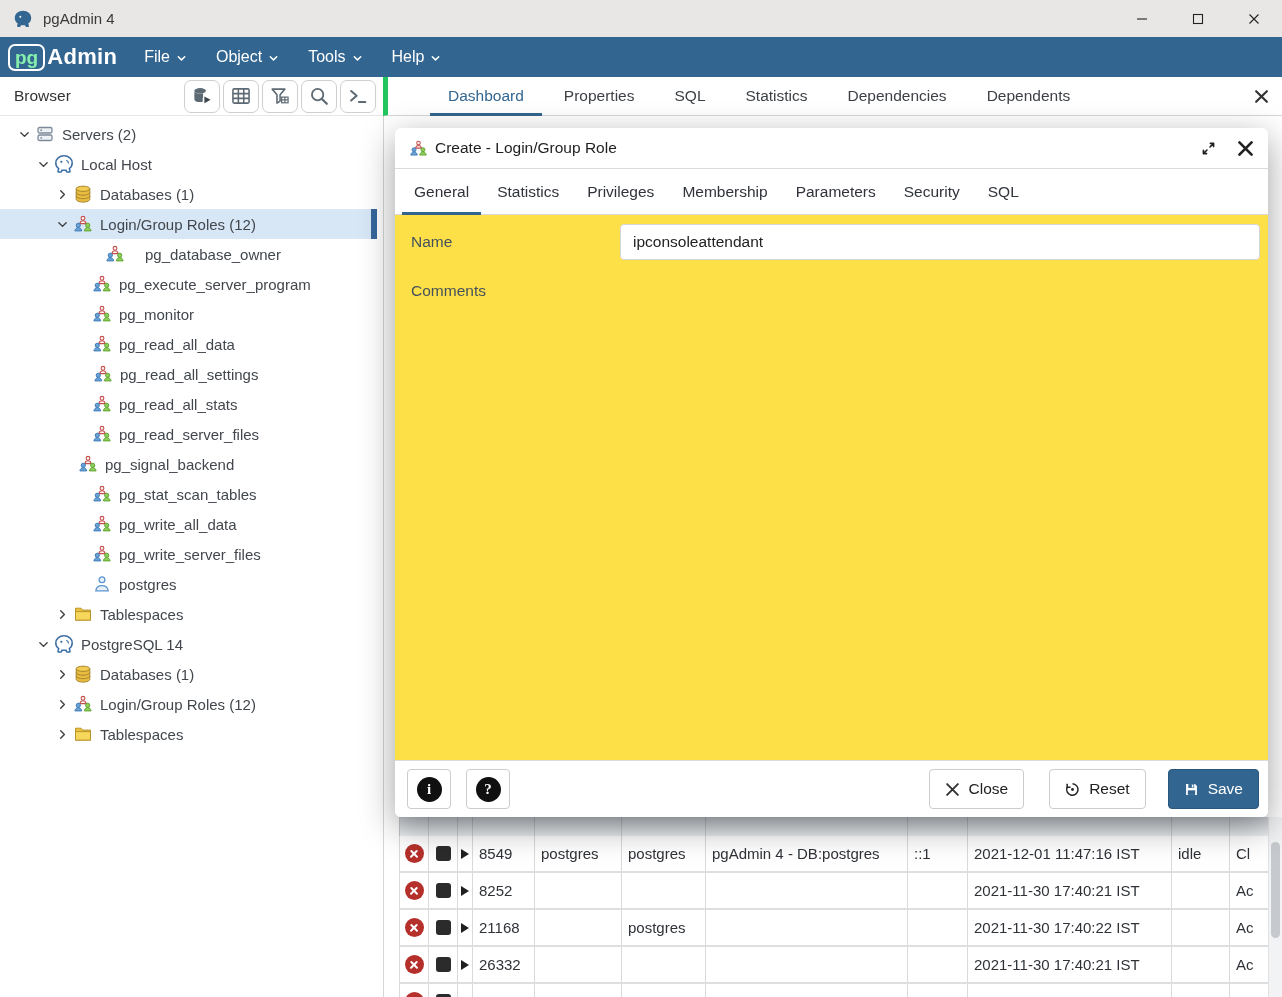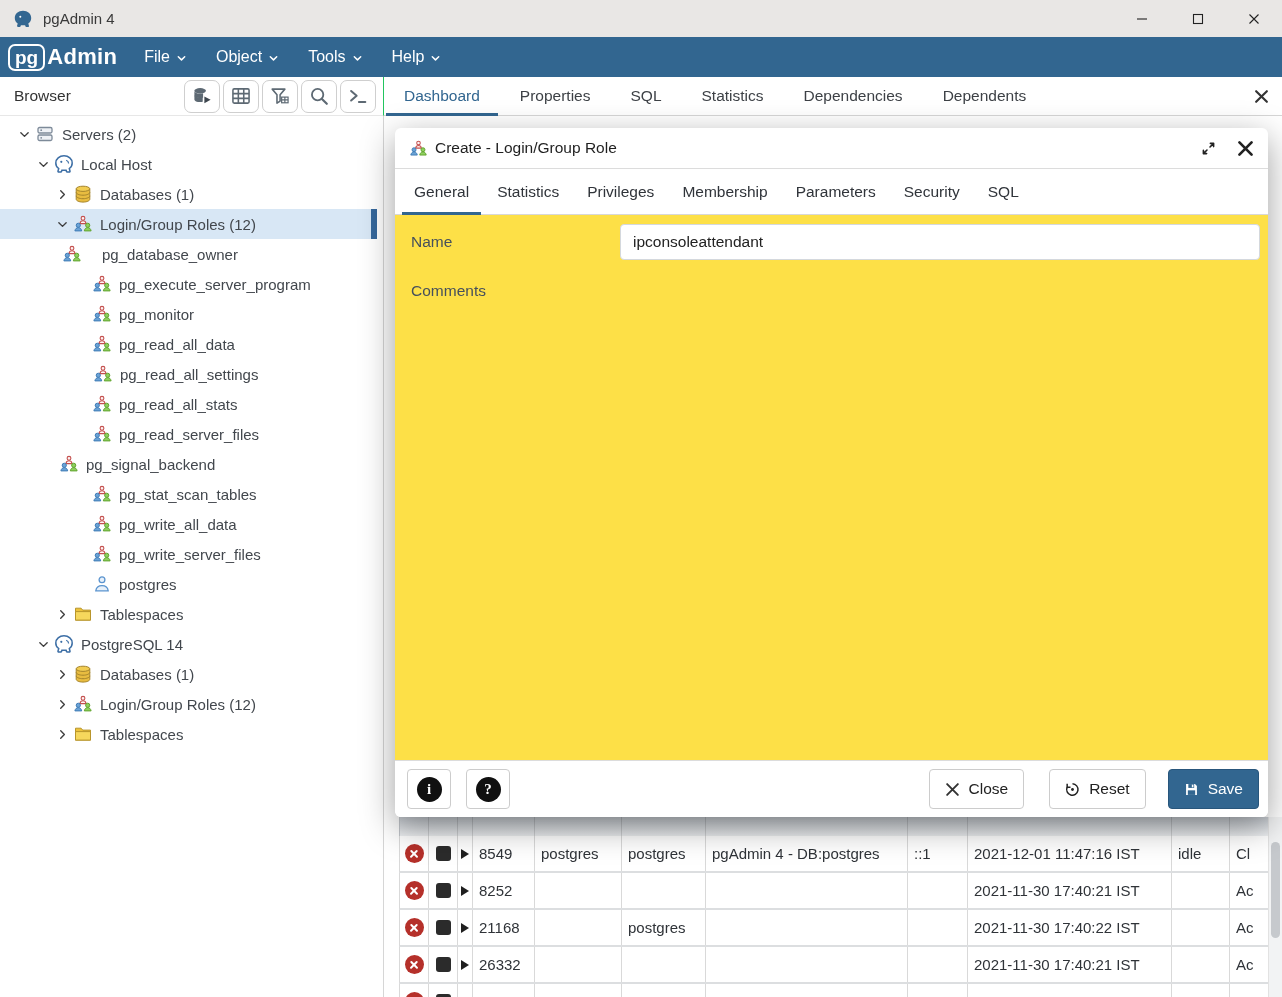--- a/index.html
+++ b/index.html
@@ -11,35 +11,35 @@
   .titlebar{position:absolute;left:0;top:0;width:100%;height:37px;background:#e9e7e5;display:flex;align-items:center;}
   .app-icon{width:20px;height:20px;margin-left:13px;}
   .title-text{margin-left:10px;font-size:15px;color:#3a3a3a;}
   .win-controls{margin-left:auto;display:flex;height:100%;}
   .win-btn{width:56px;height:100%;display:flex;align-items:center;justify-content:center;background:none;border:none;padding:0;}
   .win-btn .icon{width:12px;height:12px;}
 
   
   .menubar{position:absolute;left:0;top:37px;width:100%;height:40px;background:#326690;display:flex;align-items:center;}
   .logo{display:flex;align-items:center;margin-left:8px;}
-  .logo-pg{border:2px solid #fff;border-radius:7px;color:#ffffff;font-weight:bold;font-size:19px;line-height:23px;padding:0 5px;}
+  .logo-pg{border:2px solid #fff;border-radius:7px;color:#86efac;font-weight:bold;font-size:19px;line-height:23px;padding:0 5px;}
   .logo-admin{color:#fff;font-weight:bold;font-size:22px;margin-left:2px;letter-spacing:.3px;}
   .menu-items{display:flex;margin-left:27px;gap:29px;}
   .menu-item{color:#fff;font-size:16px;display:flex;align-items:center;gap:6px;cursor:default;}
   .menu-item .caret{width:11px;height:11px;margin-top:2px;}
 
   
   .browser-header{position:absolute;left:0;top:77px;width:383px;height:39px;background:#fff;display:flex;align-items:center;border-bottom:1px solid #e7e7e7;box-sizing:border-box;}
   .browser-title{font-size:15.5px;color:#333;margin-left:14px;}
   .browser-toolbar{margin-left:auto;margin-right:7px;display:flex;gap:3px;}
   .tb-btn{width:36px;height:33px;border:1px solid #cfcfcf;border-radius:7px;background:#fff;display:flex;align-items:center;justify-content:center;padding:0;}
   .tb-btn .icon{width:22px;height:22px;}
 
   
-  .tabbar{position:absolute;left:383px;top:77px;right:0;height:39px;background:#fff;border-bottom:1px solid #d6d6d6;border-left:1px solid #22c55e;box-sizing:border-box;display:flex;align-items:stretch;}
+  .tabbar{position:absolute;left:383px;top:77px;right:0;height:39px;background:#fff;border-bottom:1px solid #d6d6d6;border-left:5px solid #22c55e;box-sizing:border-box;display:flex;align-items:stretch;padding-left:40px;}
   .tabbar .tab{position:relative;display:flex;align-items:center;padding:0 20px;font-size:15.5px;color:#3d4146;cursor:default;}
   .tabbar .tab:first-child{margin-left:0;}
   .tabbar .tab.active{color:#326690;}
   .tab.active::after{content:"";position:absolute;left:2px;right:2px;bottom:-1px;height:3px;background:#326690;}
   .tab-close{margin-left:auto;align-self:center;margin-right:13px;width:15px;height:15px;background:none;border:none;padding:0;}
 
   
   .tree{position:absolute;left:0;top:116px;width:383px;bottom:0;background:#fff;padding-top:3px;box-sizing:border-box;}
   .tree-row{position:relative;height:30px;display:flex;align-items:center;width:377px;font-size:15px;color:#42474d;cursor:default;box-sizing:border-box;}
   .tree-row.selected{background:#d8e7f5;}
@@ -310,21 +310,21 @@
             </g>
             <g fill="#8ed05e" stroke="#62a32f">
               <circle cx="14.7" cy="11.3" r="2.1"></circle>
               <path d="M11.3 16.9c.3-2 1.6-3.3 3.4-3.3s3.1 1.3 3.4 3.3z"></path>
             </g>
           </svg>
         </span>
         <span class="tree-label">Login/Group Roles (12)</span>
         <span class="sel-accent"></span>
       </div>
-      <div class="tree-row" style="padding-left: 28px; gap: 13px;">
+      <div class="tree-row" style="padding-left: 71px; gap: 13px;">
         <span class="tree-arrow"></span>
         <span class="icon tree-icon">
           <svg viewBox="0 0 20 20">
             <g fill="#fdf3f3" stroke="#c4504e" stroke-width="1.1">
               <circle cx="10" cy="4.3" r="1.9"></circle>
               <path d="M6.9 9.6c.3-1.7 1.5-2.8 3.1-2.8s2.8 1.1 3.1 2.8z"></path>
             </g>
             <g fill="#6ba3d6" stroke="#3f7cb6">
               <circle cx="5.3" cy="11.3" r="2.1"></circle>
               <path d="M1.9 16.9c.3-2 1.6-3.3 3.4-3.3s3.1 1.3 3.4 3.3z"></path>
@@ -450,21 +450,21 @@
               <path d="M1.9 16.9c.3-2 1.6-3.3 3.4-3.3s3.1 1.3 3.4 3.3z"></path>
             </g>
             <g fill="#8ed05e" stroke="#62a32f">
               <circle cx="14.7" cy="11.3" r="2.1"></circle>
               <path d="M11.3 16.9c.3-2 1.6-3.3 3.4-3.3s3.1 1.3 3.4 3.3z"></path>
             </g>
           </svg>
         </span>
         <span class="tree-label">pg_read_server_files</span>
       </div>
-      <div class="tree-row" style="padding-left: 38px;">
+      <div class="tree-row" style="padding-left: 57px;">
         <span class="tree-arrow"></span>
         <span class="icon tree-icon">
           <svg viewBox="0 0 20 20">
             <g fill="#fdf3f3" stroke="#c4504e" stroke-width="1.1">
               <circle cx="10" cy="4.3" r="1.9"></circle>
               <path d="M6.9 9.6c.3-1.7 1.5-2.8 3.1-2.8s2.8 1.1 3.1 2.8z"></path>
             </g>
             <g fill="#6ba3d6" stroke="#3f7cb6">
               <circle cx="5.3" cy="11.3" r="2.1"></circle>
               <path d="M1.9 16.9c.3-2 1.6-3.3 3.4-3.3s3.1 1.3 3.4 3.3z"></path>

